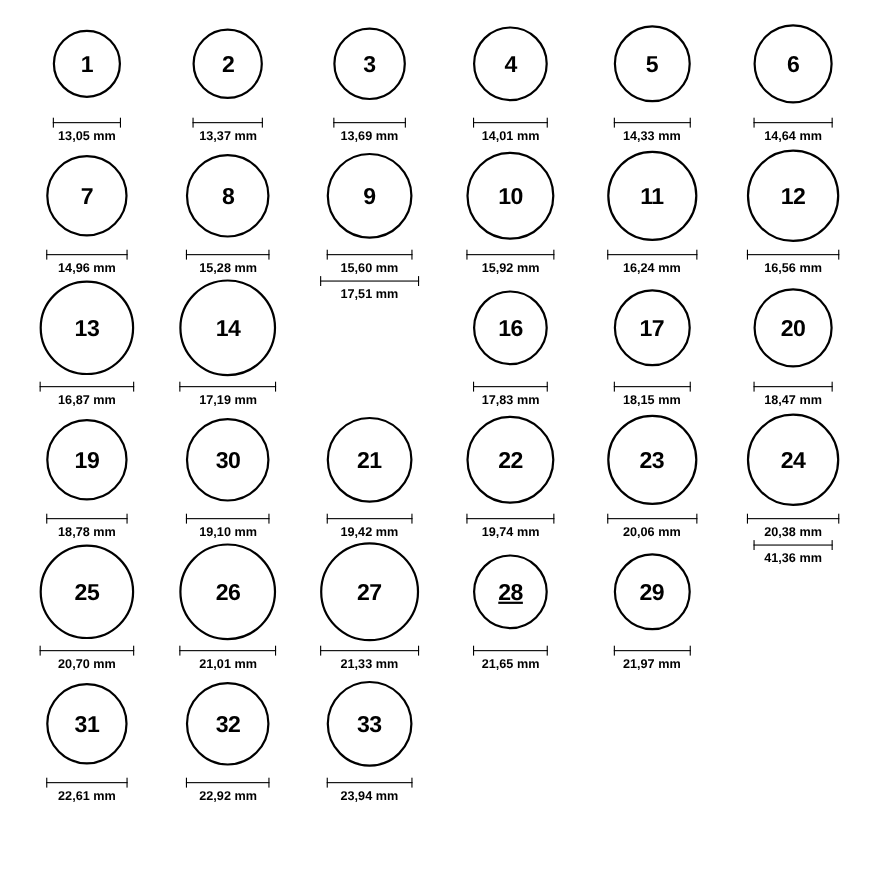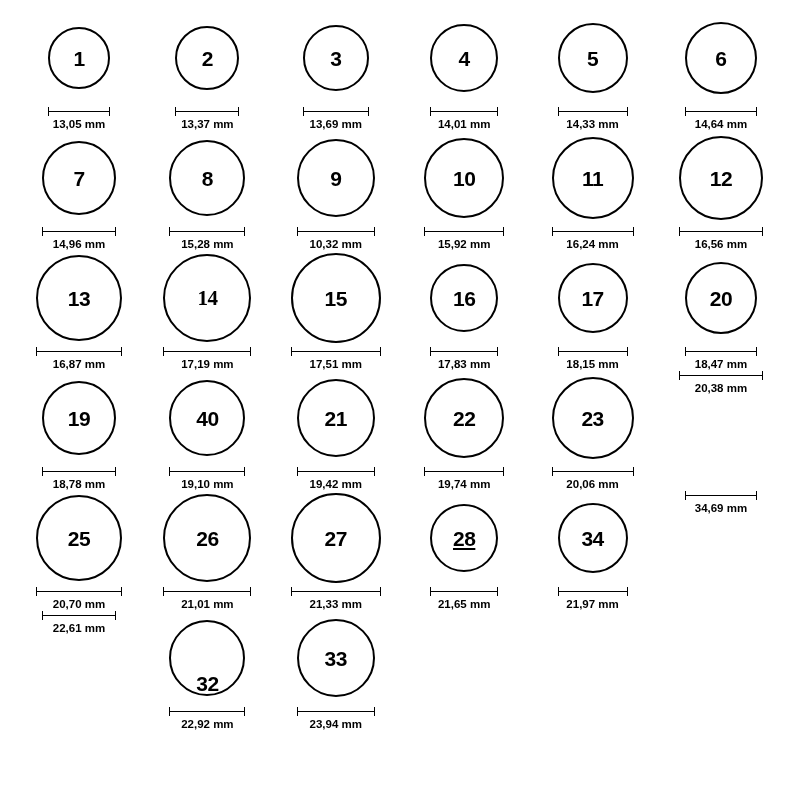--- a/index.html
+++ b/index.html
@@ -215,21 +215,21 @@
         <div class="ring-cell">
           <div class="ring-circle-wrap">
             <div class="ring-circle" style="width: 78px; height: 78px;">
               <span class="ring-number">9</span>
             </div>
           </div>
           <div class="ring-measure">
             <div class="measure-bar" style="width: 78px;">
               <span class="line"></span>
             </div>
-            <div class="ring-label">10,32 mm</div>
+            <div class="ring-label">15,60 mm</div>
           </div>
         </div>
         <div class="ring-cell">
           <div class="ring-circle-wrap">
             <div class="ring-circle" style="width: 80px; height: 80px;">
               <span class="ring-number">10</span>
             </div>
           </div>
           <div class="ring-measure">
             <div class="measure-bar" style="width: 80px;">
@@ -274,37 +274,32 @@
           </div>
           <div class="ring-measure">
             <div class="measure-bar" style="width: 86px;">
               <span class="line"></span>
             </div>
             <div class="ring-label">16,87 mm</div>
           </div>
         </div>
         <div class="ring-cell">
           <div class="ring-circle-wrap">
-            <div class="ring-circle" style="width: 88px; height: 88px; font-family: Liberation Serif, serif;">
+            <div class="ring-circle" style="width: 88px; height: 88px;">
               <span class="ring-number">14</span>
             </div>
           </div>
           <div class="ring-measure">
             <div class="measure-bar" style="width: 88px;">
               <span class="line"></span>
             </div>
             <div class="ring-label">17,19 mm</div>
           </div>
         </div>
         <div class="ring-cell">
-          <div class="ring-circle-wrap">
-            <div class="ring-circle" style="width: 90px; height: 90px;">
-              <span class="ring-number">15</span>
-            </div>
-          </div>
           <div class="ring-measure">
             <div class="measure-bar" style="width: 90px;">
               <span class="line"></span>
             </div>
             <div class="ring-label">17,51 mm</div>
           </div>
         </div>
         <div class="ring-cell">
           <div class="ring-circle-wrap">
             <div class="ring-circle" style="width: 68px; height: 68px;">
@@ -355,21 +350,21 @@
           <div class="ring-measure">
             <div class="measure-bar" style="width: 74px;">
               <span class="line"></span>
             </div>
             <div class="ring-label">18,78 mm</div>
           </div>
         </div>
         <div class="ring-cell">
           <div class="ring-circle-wrap">
             <div class="ring-circle" style="width: 76px; height: 76px;">
-              <span class="ring-number">40</span>
+              <span class="ring-number">30</span>
             </div>
           </div>
           <div class="ring-measure">
             <div class="measure-bar" style="width: 76px;">
               <span class="line"></span>
             </div>
             <div class="ring-label">19,10 mm</div>
           </div>
         </div>
         <div class="ring-cell">
@@ -405,20 +400,25 @@
             </div>
           </div>
           <div class="ring-measure">
             <div class="measure-bar" style="width: 82px;">
               <span class="line"></span>
             </div>
             <div class="ring-label">20,06 mm</div>
           </div>
         </div>
         <div class="ring-cell">
+          <div class="ring-circle-wrap">
+            <div class="ring-circle" style="width: 84px; height: 84px;">
+              <span class="ring-number">24</span>
+            </div>
+          </div>
           <div class="ring-measure">
             <div class="measure-bar" style="width: 84px;">
               <span class="line"></span>
             </div>
             <div class="ring-label">20,38 mm</div>
           </div>
         </div>
       </div>
       <div class="chart-row">
         <div class="ring-cell">
@@ -469,51 +469,56 @@
           <div class="ring-measure">
             <div class="measure-bar" style="width: 68px;">
               <span class="line"></span>
             </div>
             <div class="ring-label">21,65 mm</div>
           </div>
         </div>
         <div class="ring-cell">
           <div class="ring-circle-wrap">
             <div class="ring-circle" style="width: 70px; height: 70px;">
-              <span class="ring-number">34</span>
+              <span class="ring-number">29</span>
             </div>
           </div>
           <div class="ring-measure">
             <div class="measure-bar" style="width: 70px;">
               <span class="line"></span>
             </div>
             <div class="ring-label">21,97 mm</div>
           </div>
         </div>
         <div class="ring-cell">
           <div class="ring-measure">
             <div class="measure-bar" style="width: 72px;">
               <span class="line"></span>
             </div>
-            <div class="ring-label">34,69 mm</div>
+            <div class="ring-label">41,36 mm</div>
           </div>
         </div>
       </div>
       <div class="chart-row">
         <div class="ring-cell">
+          <div class="ring-circle-wrap">
+            <div class="ring-circle" style="width: 74px; height: 74px;">
+              <span class="ring-number">31</span>
+            </div>
+          </div>
           <div class="ring-measure">
             <div class="measure-bar" style="width: 74px;">
               <span class="line"></span>
             </div>
             <div class="ring-label">22,61 mm</div>
           </div>
         </div>
         <div class="ring-cell">
           <div class="ring-circle-wrap">
-            <div class="ring-circle" style="width: 76px; height: 76px; align-items: flex-end;">
+            <div class="ring-circle" style="width: 76px; height: 76px;">
               <span class="ring-number">32</span>
             </div>
           </div>
           <div class="ring-measure">
             <div class="measure-bar" style="width: 76px;">
               <span class="line"></span>
             </div>
             <div class="ring-label">22,92 mm</div>
           </div>
         </div>

